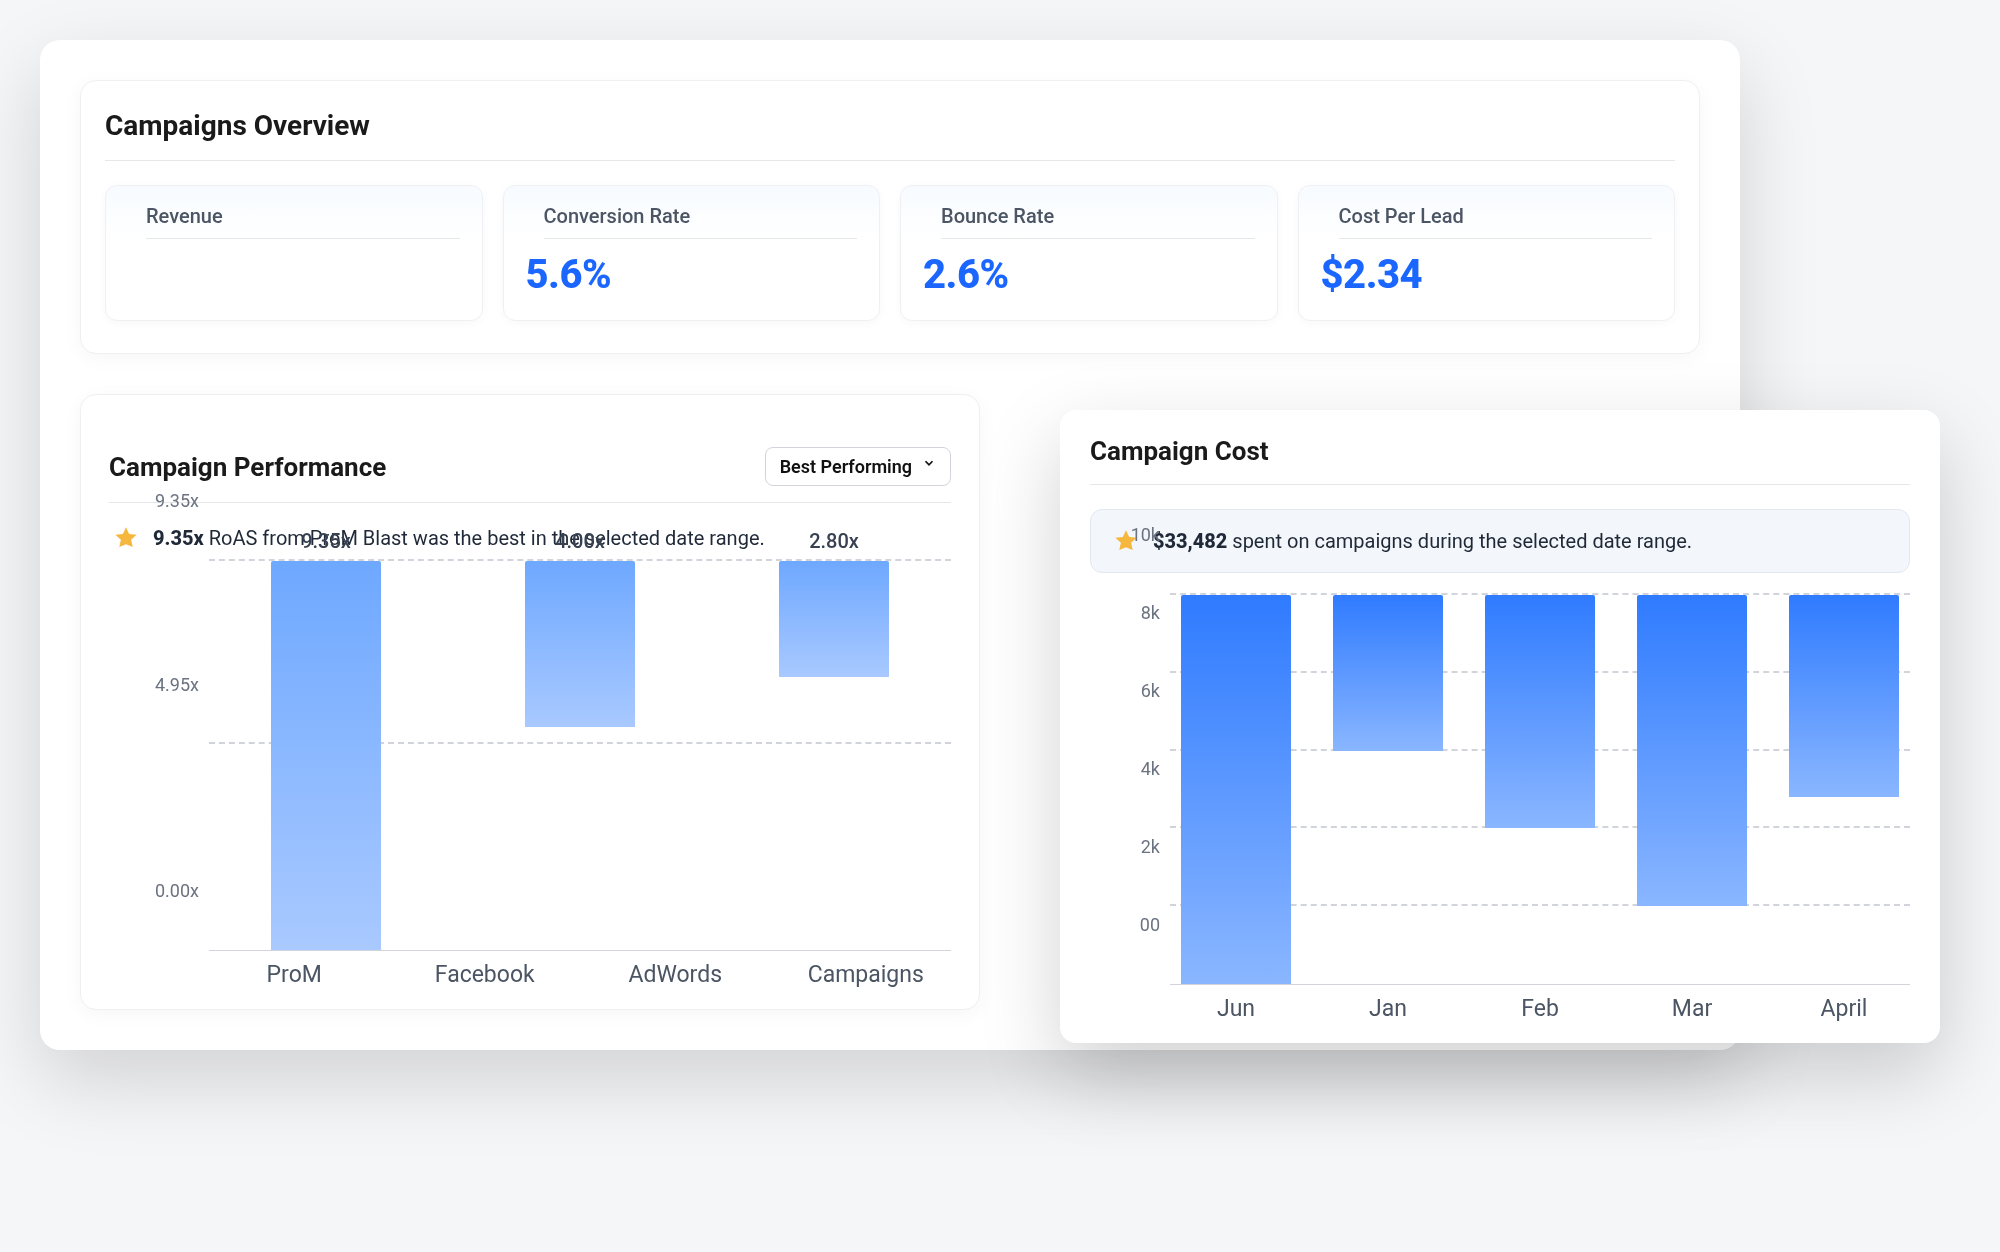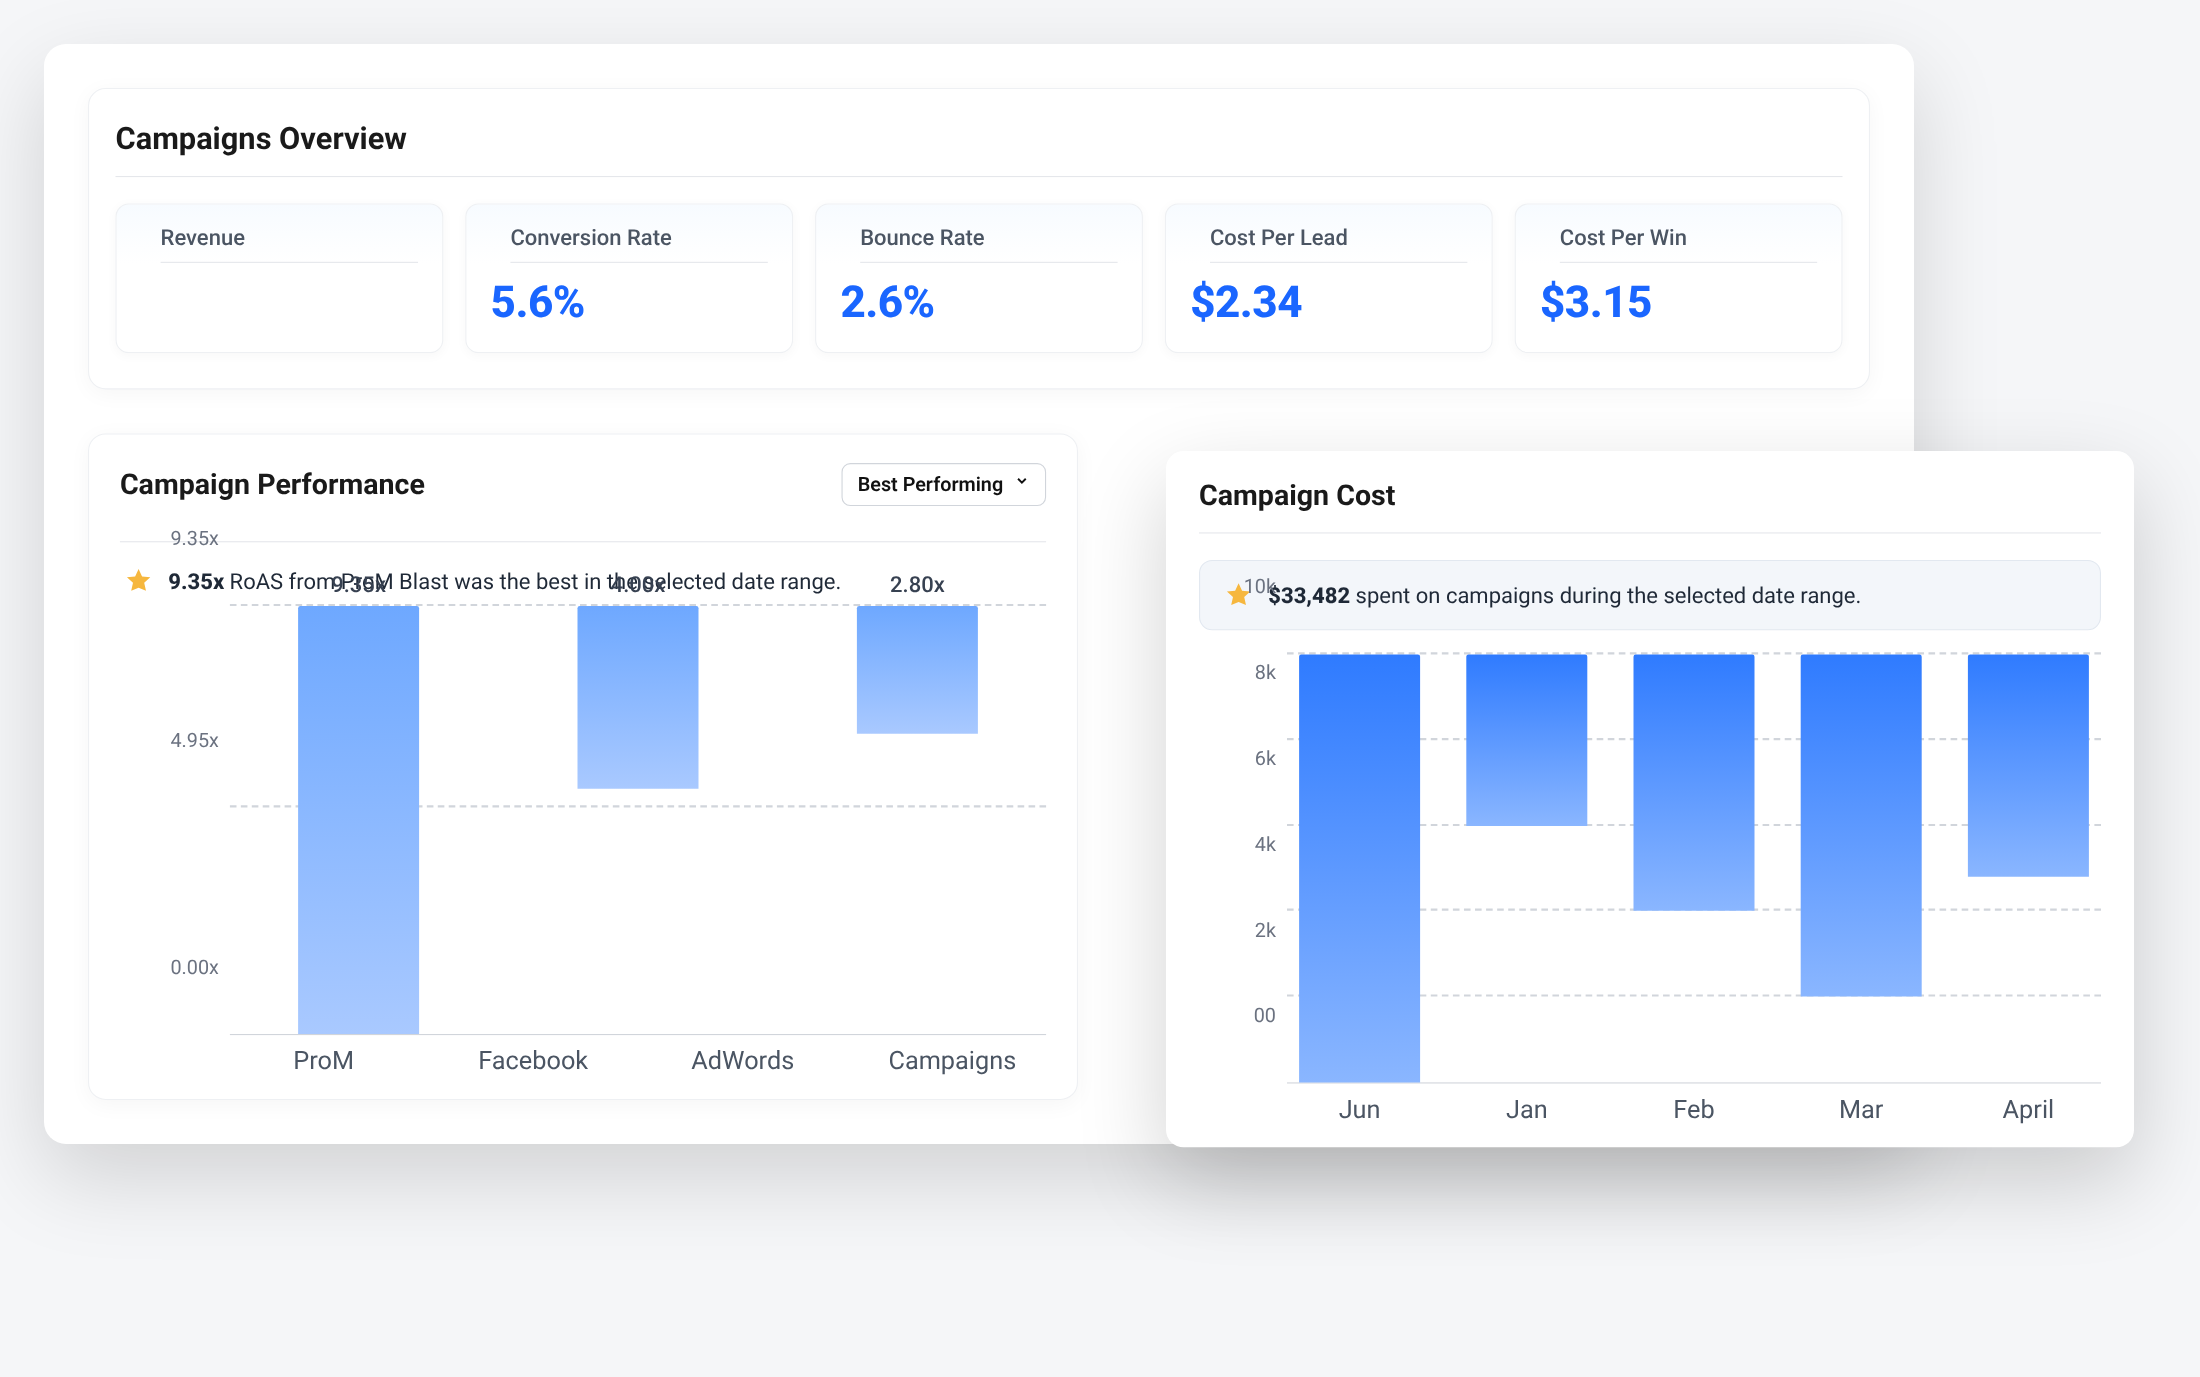--- a/index.html
+++ b/index.html
@@ -74,22 +74,23 @@
     background: #fff;
     border: 1px solid #eef0f3;
     border-radius: 16px;
     padding: 26px 28px 18px 28px;
     box-shadow: 0 4px 20px rgba(0,0,0,0.04);
   }
   .perf-header {
     display: flex;
     justify-content: space-between;
     align-items: center;
-    padding-bottom: 32px;
+    padding-bottom: 16px;
     border-bottom: 1px solid #e5e7eb;
+    margin-top: 26px;
   }
   .perf-title {
     font-size: 26px;
     font-weight: 700;
     color: #1a1a1a;
   }
   .dropdown {
     display: inline-flex;
     align-items: flex-start;
     gap: 10px;
@@ -243,24 +244,20 @@
         <div class="kpi-label">Conversion Rate</div>
         <div class="kpi-value">5.6%</div>
       </div>
       <div class="kpi-card">
         <div class="kpi-label">Bounce Rate</div>
         <div class="kpi-value">2.6%</div>
       </div>
       <div class="kpi-card">
         <div class="kpi-label">Cost Per Lead</div>
         <div class="kpi-value">$2.34</div>
-      </div>
-      <div class="kpi-card">
-        <div class="kpi-label">Cost Per Win</div>
-        <div class="kpi-value">$3.15</div>
       </div>
     </div>
   </div>
 
   <div class="lower-row">
     <div class="perf-card" style="max-width:900px">
       <div class="perf-header">
         <div class="perf-title">Campaign Performance</div>
         <div class="dropdown">
           <span>Best Performing</span>

